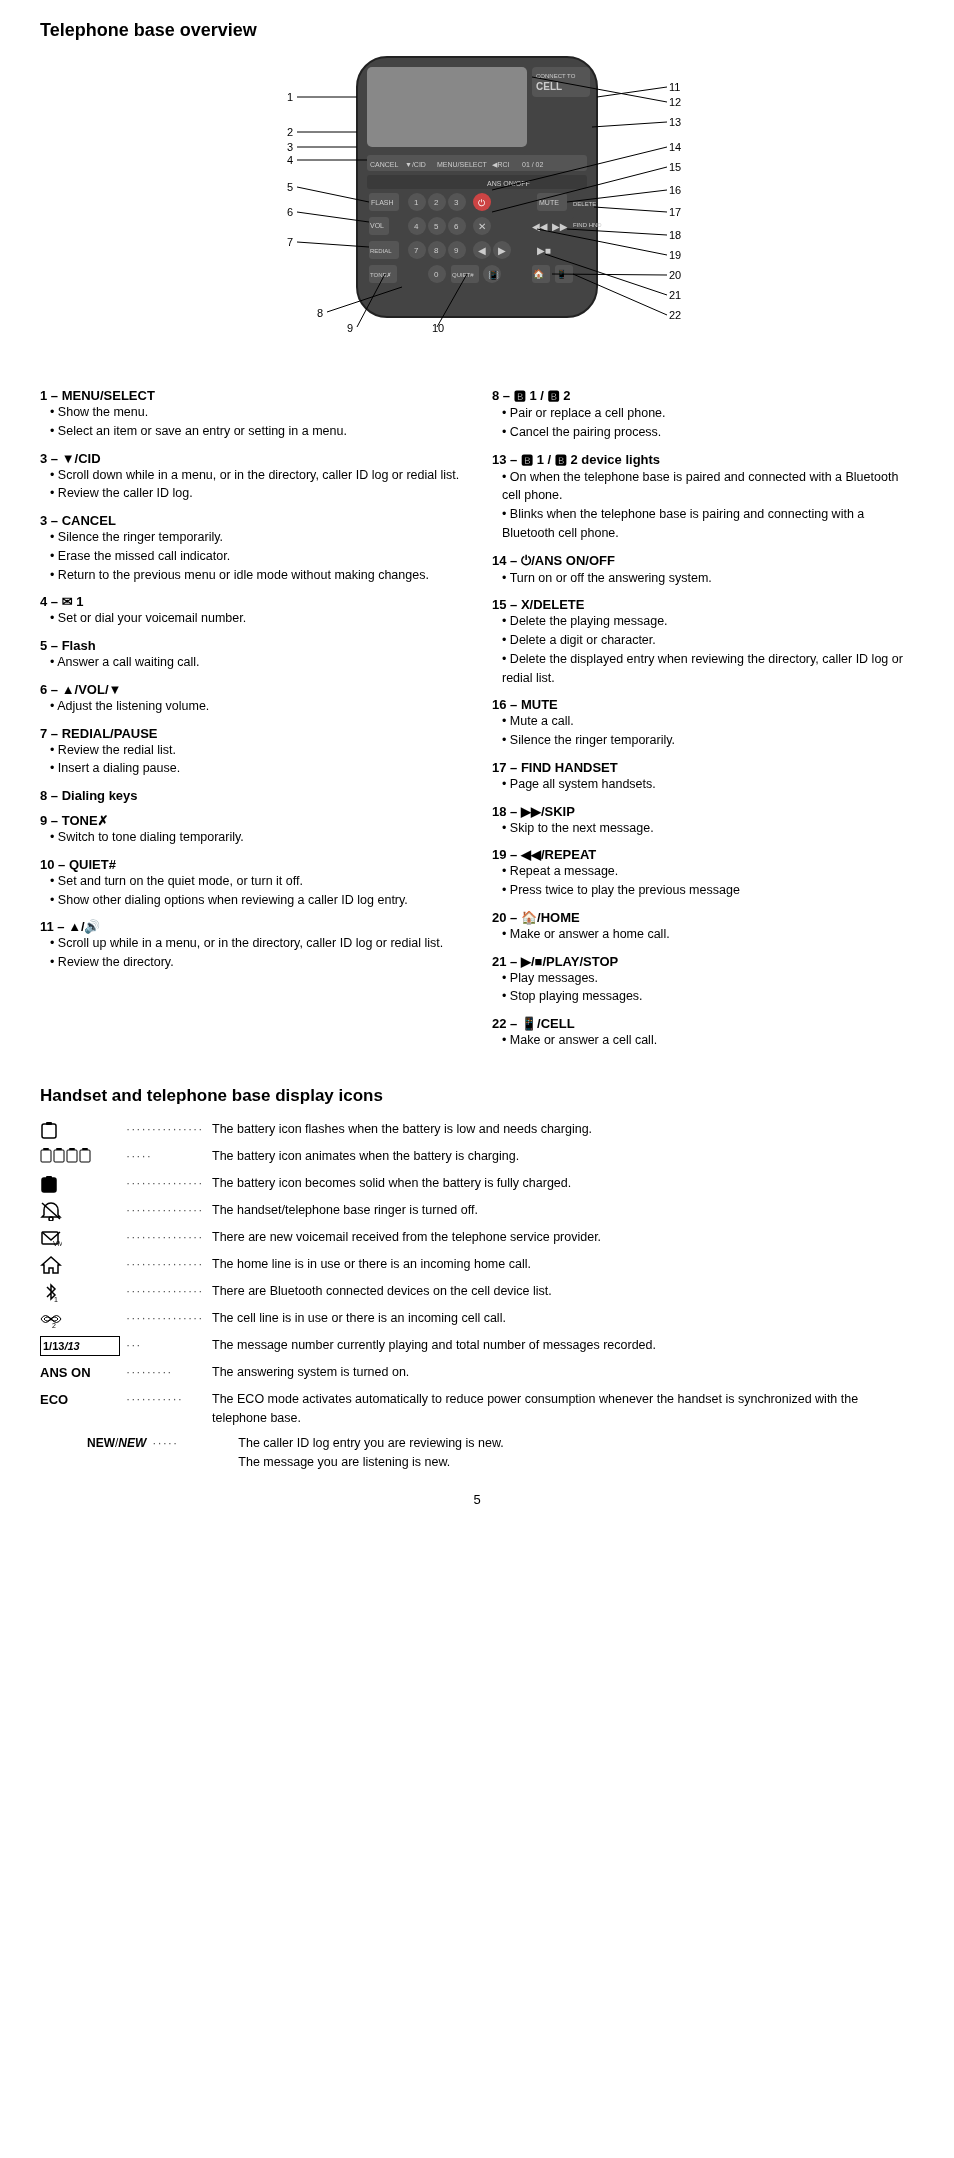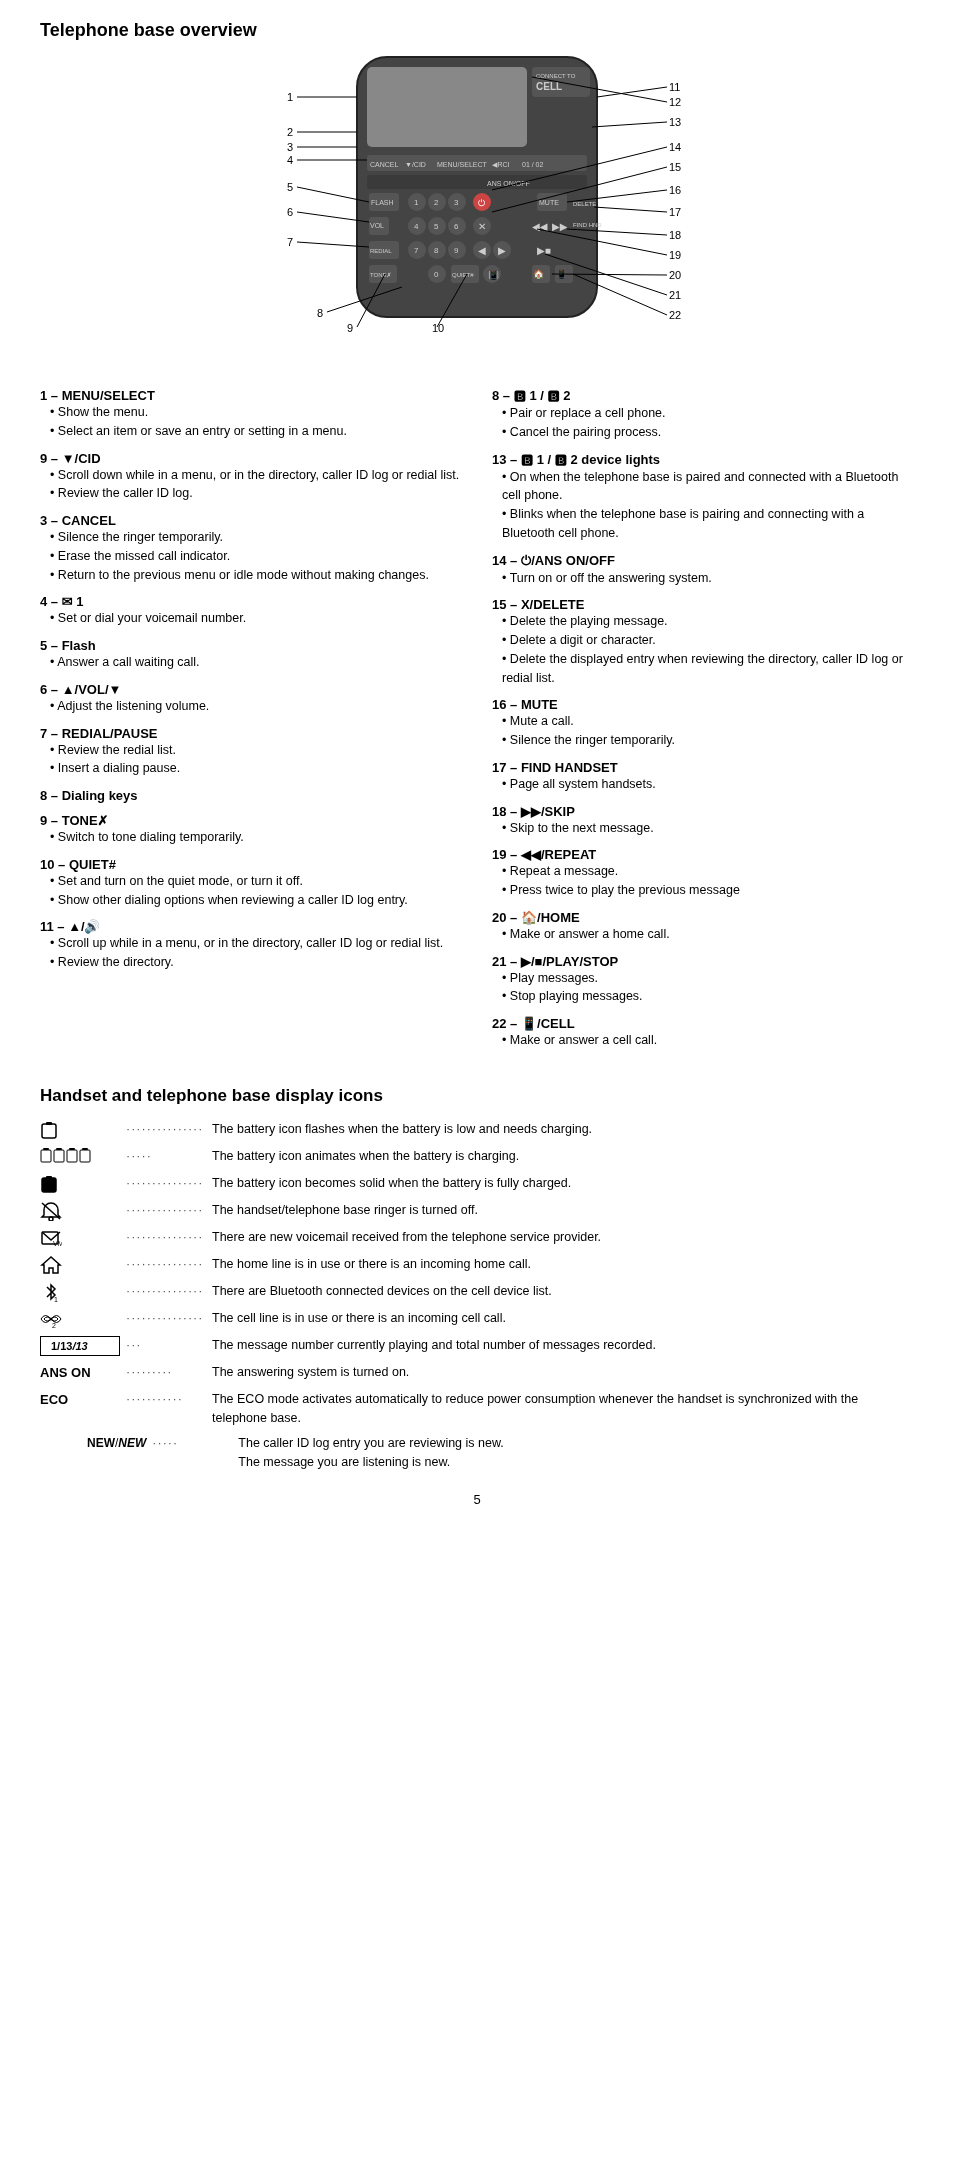--- a/index.html
+++ b/index.html
@@ -245,21 +245,21 @@
 <div class="columns">
   <div class="col">
     <div class="item">
       <div class="item-title">1 – MENU/SELECT</div>
       <ul>
         <li>Show the menu.</li>
         <li>Select an item or save an entry or setting in a menu.</li>
       </ul>
     </div>
     <div class="item">
-      <div class="item-title">9 – ▼/CID</div>
+      <div class="item-title">3 – ▼/CID</div>
       <ul>
         <li>Scroll down while in a menu, or in the directory, caller ID log or redial list.</li>
         <li>Review the caller ID log.</li>
       </ul>
     </div>
     <div class="item">
       <div class="item-title">3 – CANCEL</div>
       <ul>
         <li>Silence the ringer temporarily.</li>
         <li>Erase the missed call indicator.</li>
@@ -490,21 +490,21 @@
         <path d="M11 10 Q17 3 21 10 Q17 17 11 10Z" fill="none" stroke="#000" stroke-width="1"></path>
         <circle cx="11" cy="10" r="1.5" fill="#000"></circle>
         <text x="12" y="19" font-size="7" fill="#000">2</text>
       </svg>
     </div>
     <span class="dots">···············</span>
     <span class="desc">The cell line is in use or there is an incoming cell call.</span>
   </div>
 
   <div class="icon-row">
-    <div class="icon-cell" style="font-size:11px; font-weight:bold; border: 1px solid #000; padding: 1px 10px;">
+    <div class="icon-cell" style="font-size:11px; font-weight:bold; border: 1px solid #000; padding: 1px 2px;">
       <span>1/13</span>
         <span style="font-style:italic;">/13</span>
     </div>
     <span class="dots">···</span>
     <span class="desc">The message number currently playing and total number of messages recorded.</span>
   </div>
 
   <div class="icon-row">
     <div class="icon-cell" style="font-weight:bold; font-size:13px;">ANS ON</div>
     <span class="dots">·········</span>

